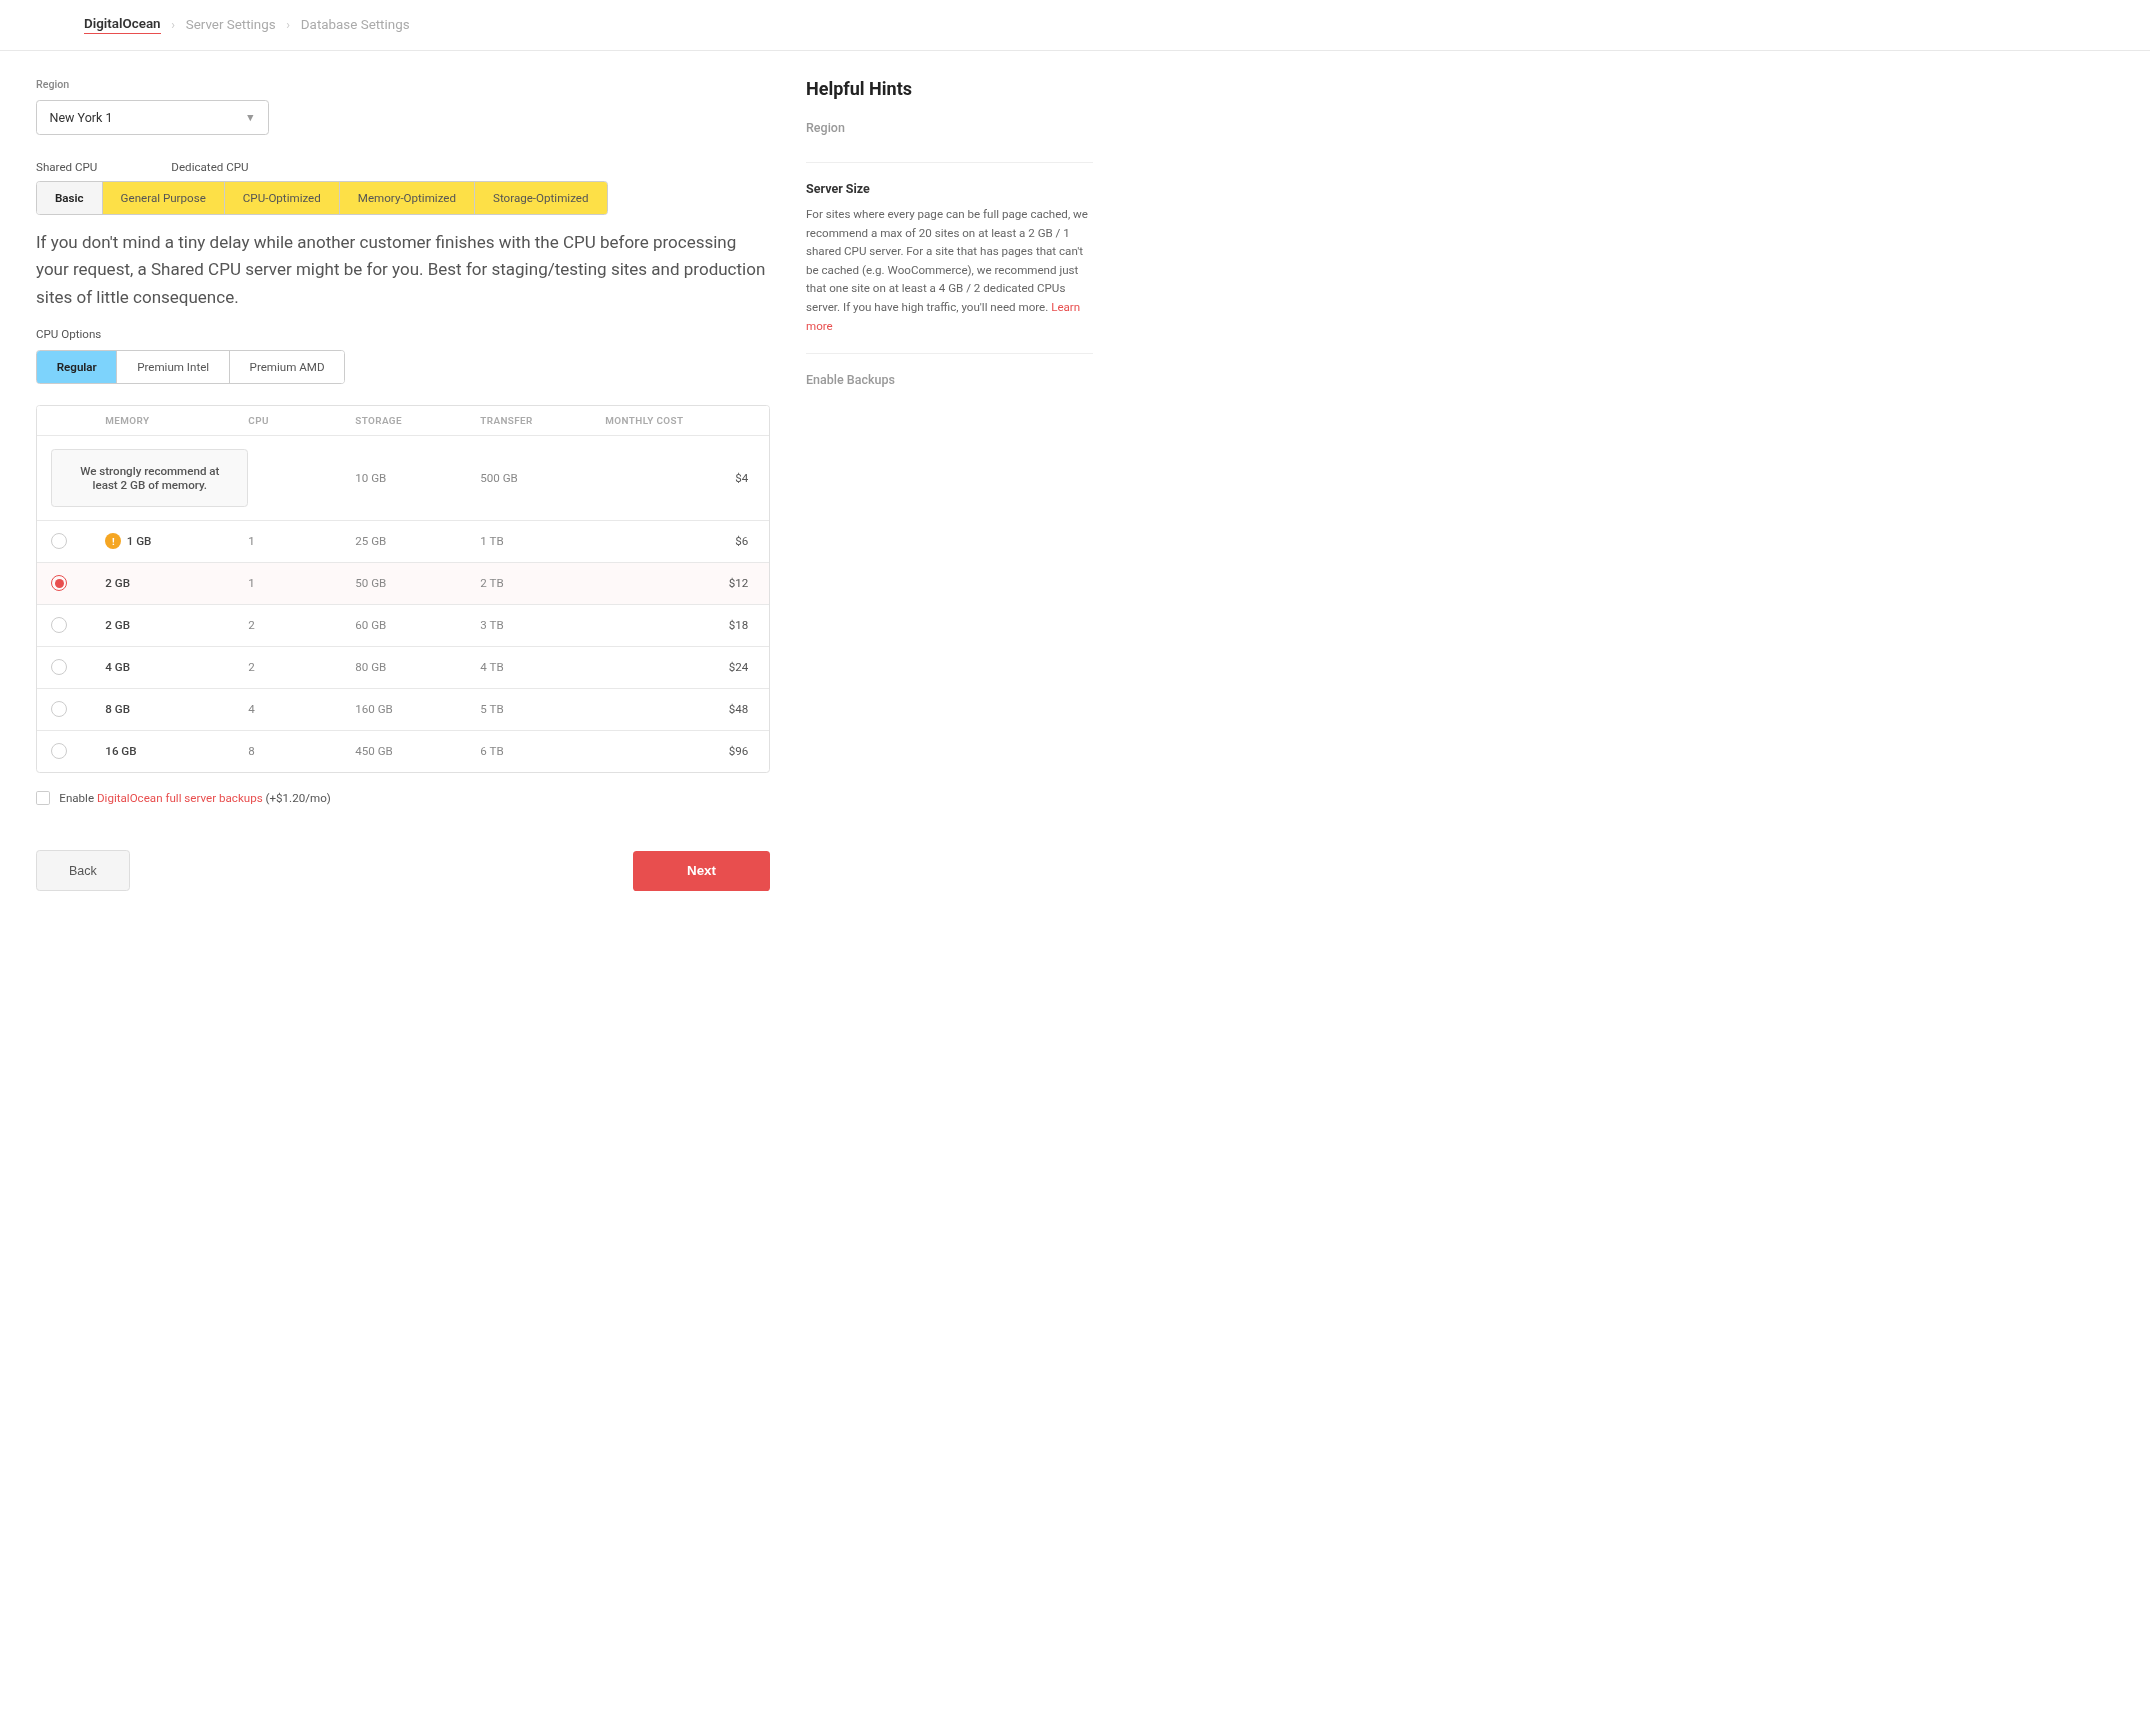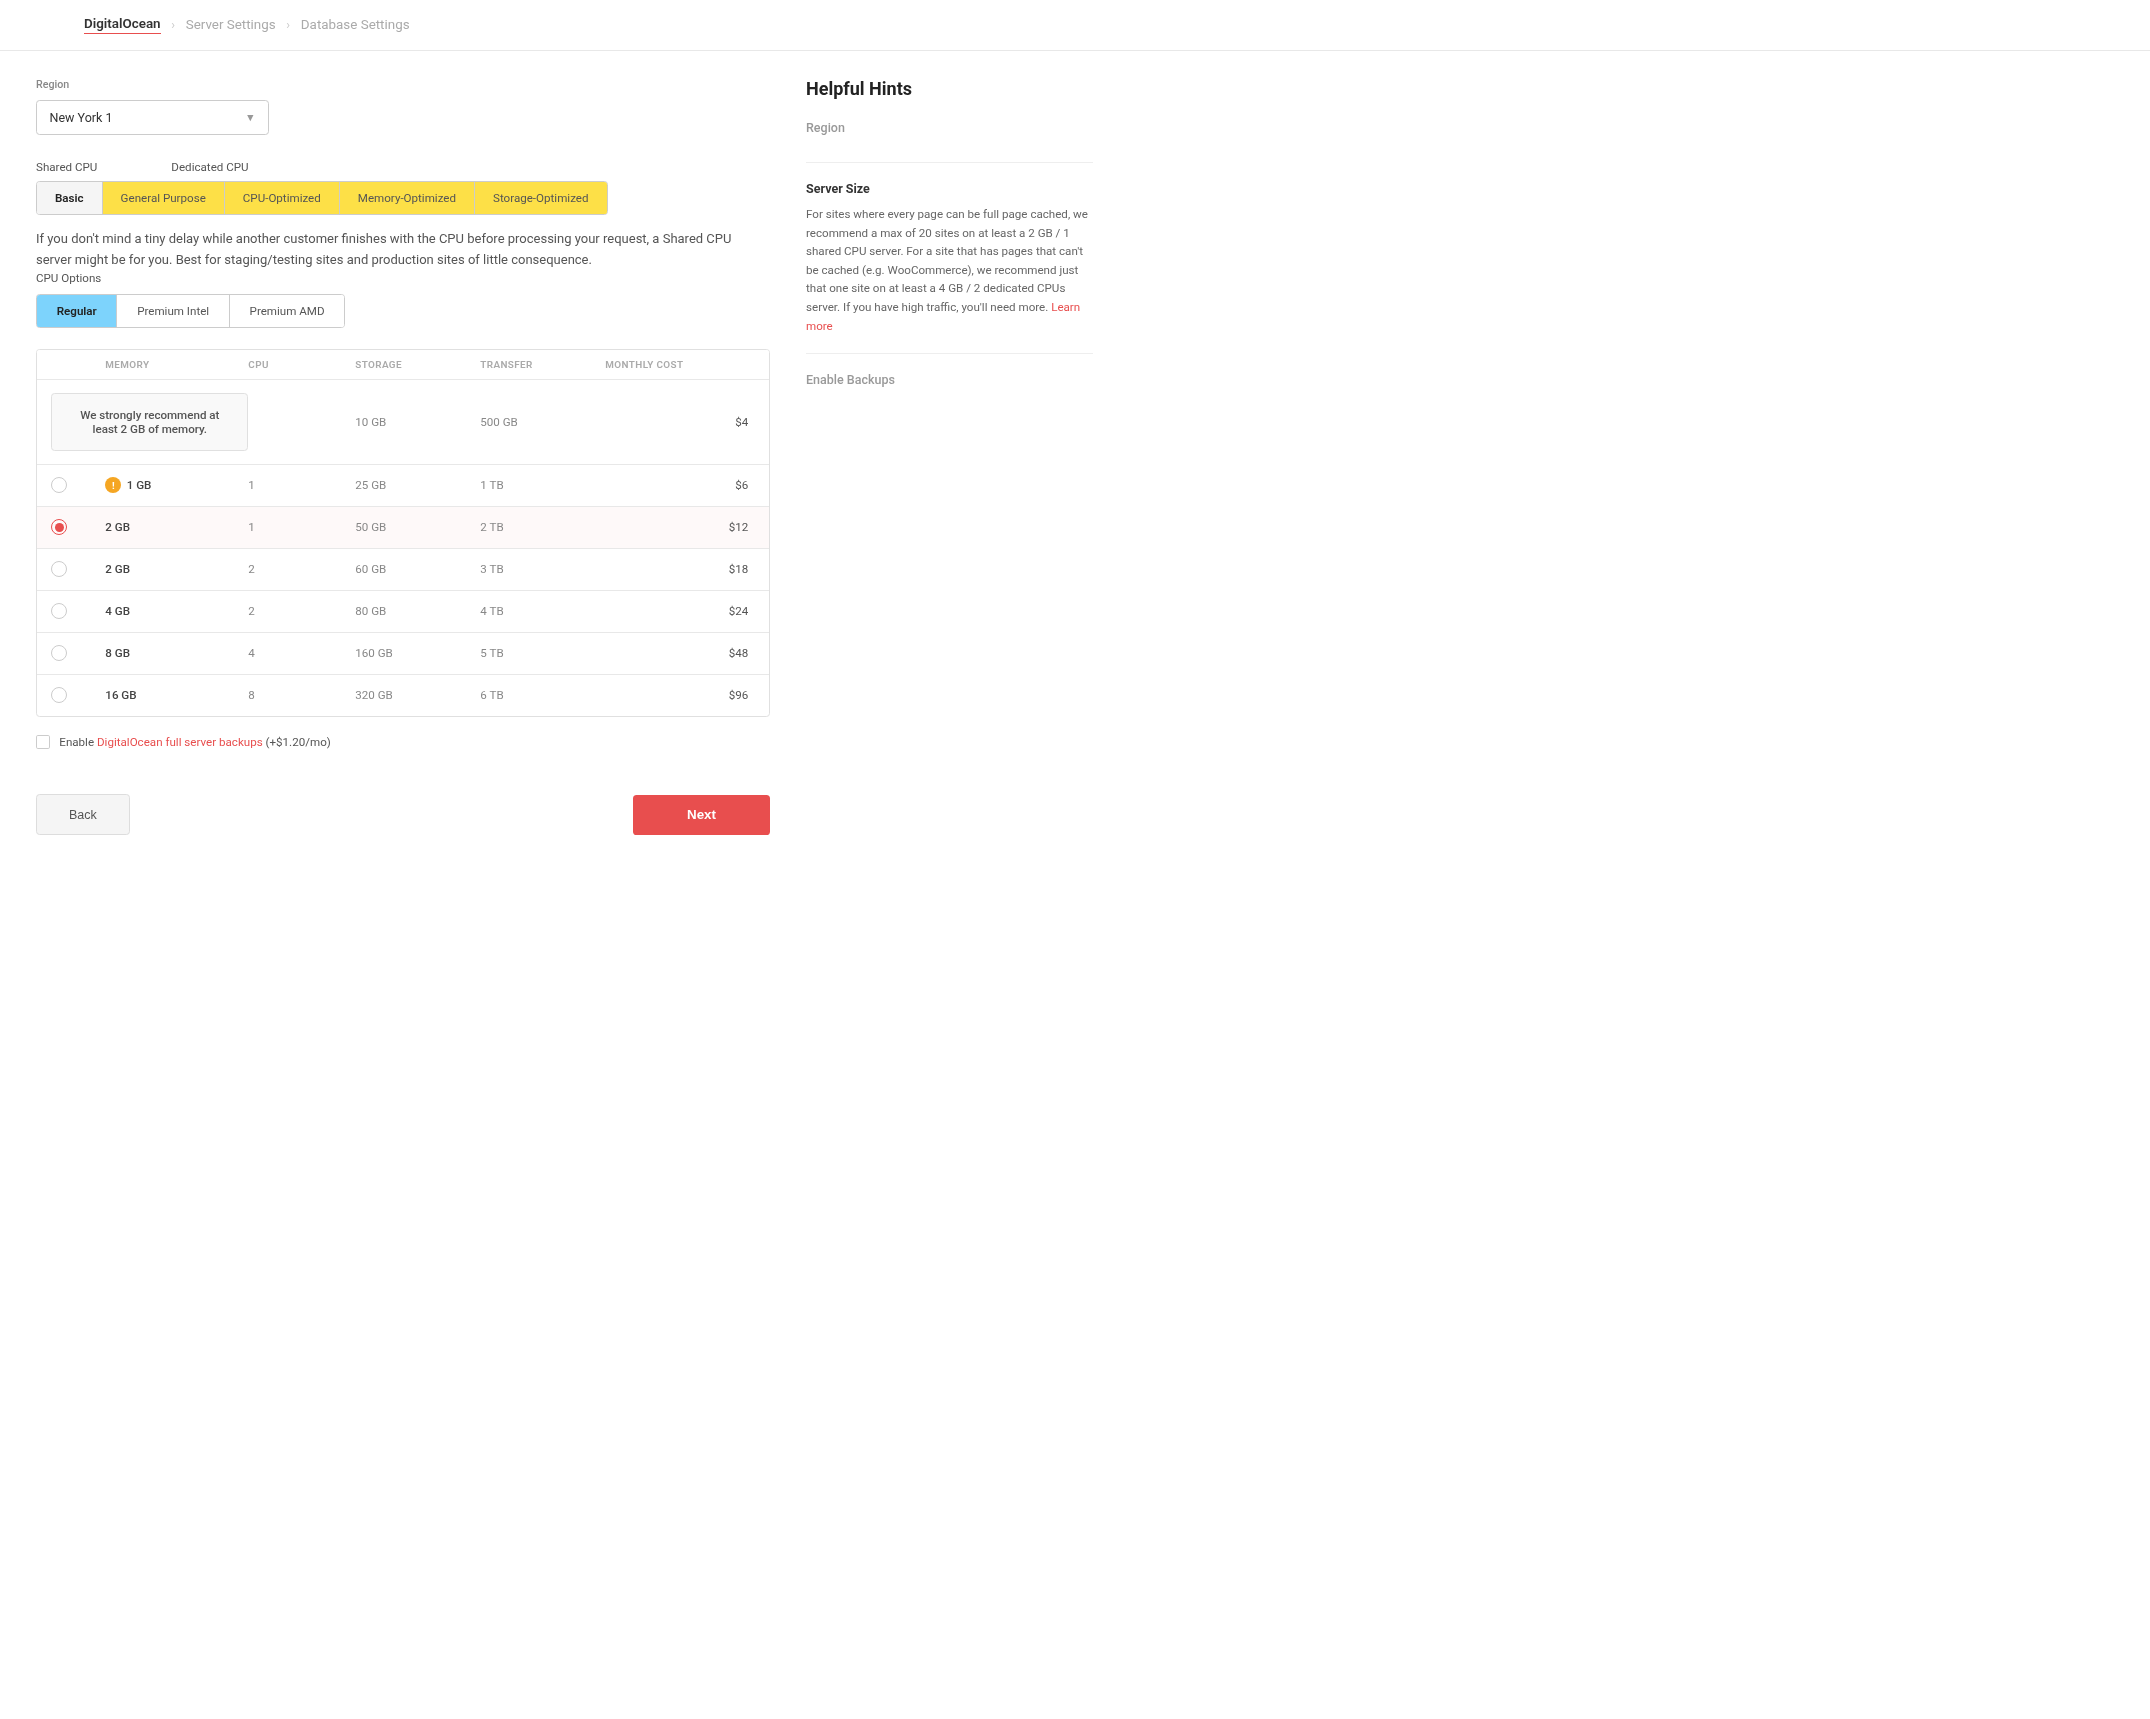--- a/index.html
+++ b/index.html
@@ -105,24 +105,24 @@
       white-space: nowrap;
     }
     .cpu-tab:last-child { border-right: none; }
     .cpu-tab.active {
       background: #f5f5f5;
       font-weight: 600;
       color: #222;
     }
 
     .description-text {
-      font-size: 13px;
+      font-size: 17px;
       color: #555;
       line-height: 1.6;
-      margin-bottom: 0;
+      margin-bottom: 16px;
     }
 
     
     .cpu-options-label {
       font-size: 11.6px;
       color: #555;
       margin-bottom: 9px;
     }
     .cpu-option-tabs {
       display: flex;
@@ -435,21 +435,21 @@
         <div class="mem-cell">4</div>
         <div class="mem-cell">160 GB</div>
         <div class="mem-cell">5 TB</div>
         <div class="mem-cell cost">$48</div>
       </div>
 
       <div class="mem-row">
         <div class="radio-btn"></div>
         <div class="mem-cell memory-val">16 GB</div>
         <div class="mem-cell">8</div>
-        <div class="mem-cell">320 GB</div>
+        <div class="mem-cell">450 GB</div>
         <div class="mem-cell">6 TB</div>
         <div class="mem-cell cost">$96</div>
       </div>
     </div>
 
     <div class="backup-row">
       <div class="checkbox"></div>
       <span class="backup-label">
         Enable <span class="highlight">DigitalOcean full server backups</span> (+$1.20/mo)
       </span>

